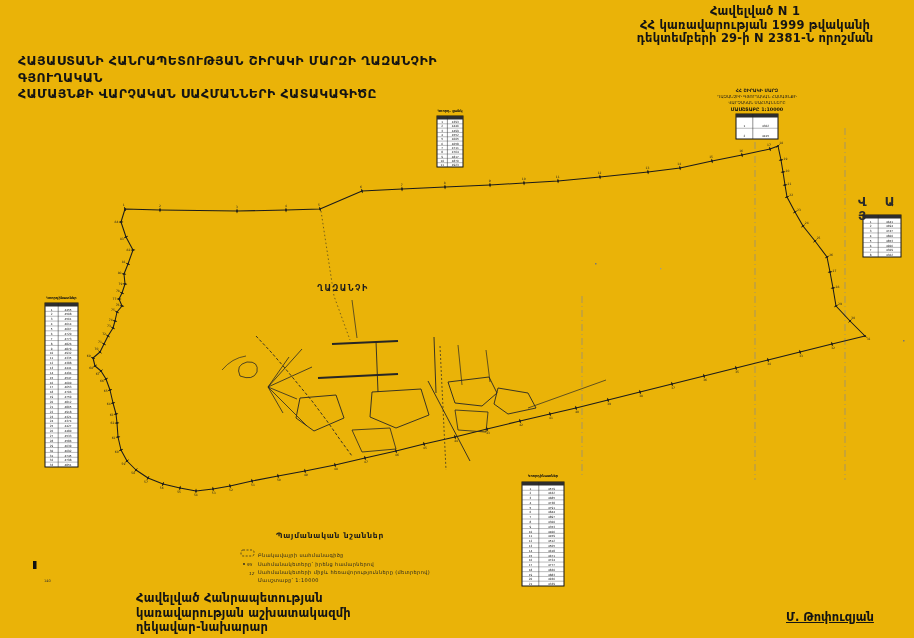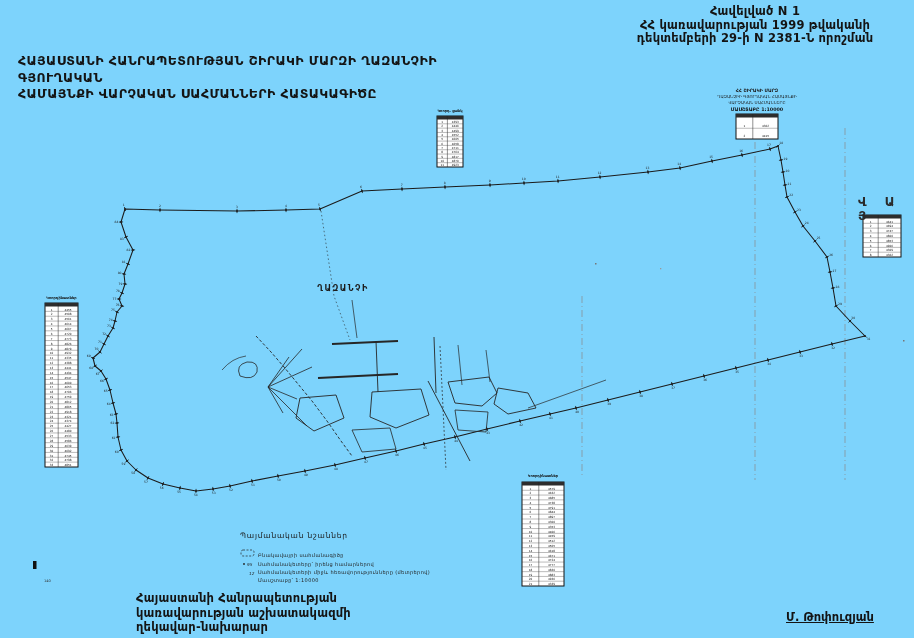--- a/index.html
+++ b/index.html
@@ -1,35 +1,35 @@
 <!DOCTYPE html>
 <html><head>
 <meta charset="utf-8">
 <style>
   html,body{margin:0;padding:0;background:#e8e8e6;}
   .page{
-    position:relative;width:914px;height:638px;background:#7dd3fc;
+    position:relative;width:914px;height:638px;background:#eab308;
     font-family:"DejaVu Sans",sans-serif;color:#141414;overflow:hidden;
   }
   .hdr{
     position:absolute;left:600px;top:5px;width:310px;text-align:center;
     font-weight:bold;font-size:11.5px;line-height:13.5px;letter-spacing:0.2px;
   }
   .title{
     position:absolute;left:18px;top:53px;width:492px;text-align:left;
     font-weight:bold;font-size:12.5px;line-height:16.5px;letter-spacing:0.4px;
   }
   #map-svg{position:absolute;left:0;top:0;}
   .settlement{
     position:absolute;left:303px;top:284px;width:80px;text-align:center;
     font-weight:bold;font-size:8px;letter-spacing:1.5px;color:#1c1c1c;
   }
   .legend-title{
-    position:absolute;left:240px;top:531px;width:164px;
-    font-weight:normal;font-size:7.5px;letter-spacing:0.8px;color:#1a1a1a;
+    position:absolute;left:248px;top:531px;width:164px;text-align:center;
+    font-weight:bold;font-size:7.5px;letter-spacing:0.8px;color:#1a1a1a;
   }
   .neighbor{
     position:absolute;left:858px;top:195px;font-size:12px;font-weight:bold;
     letter-spacing:7px;color:#2a2a2a;
   }
   .sig{
     position:absolute;left:136px;top:591px;font-weight:bold;
     font-size:11.5px;line-height:14.5px;letter-spacing:0.2px;
   }
   .sig-name{
@@ -610,19 +610,19 @@
         <text x="744.4" y="137.3875" font-size="2.9" text-anchor="middle" fill="#111" font-family="&quot;DejaVu Sans Mono&quot;, monospace">2</text>
         <text x="765.4" y="137.3875" font-size="2.9" text-anchor="middle" fill="#111" font-family="&quot;DejaVu Sans Mono&quot;, monospace">4415</text>
       </g>
     </svg>
 
   <div class="settlement">ՂԱԶԱՆՉԻ</div>
   <div class="neighbor">Վ Ա Յ</div>
   <div class="legend-title">Պայմանական նշաններ</div>
 
   <div class="sig">
-    <div>Հայաստանի Հանրապետության</div>
+    <div>Հավելված Հանրապետության</div>
     <div>կառավարության աշխատակազմի</div>
     <div>ղեկավար-նախարար</div>
   </div>
   <div class="sig-name">Մ. Թոփուզյան</div>
 
 </div>
 
 </body></html>

